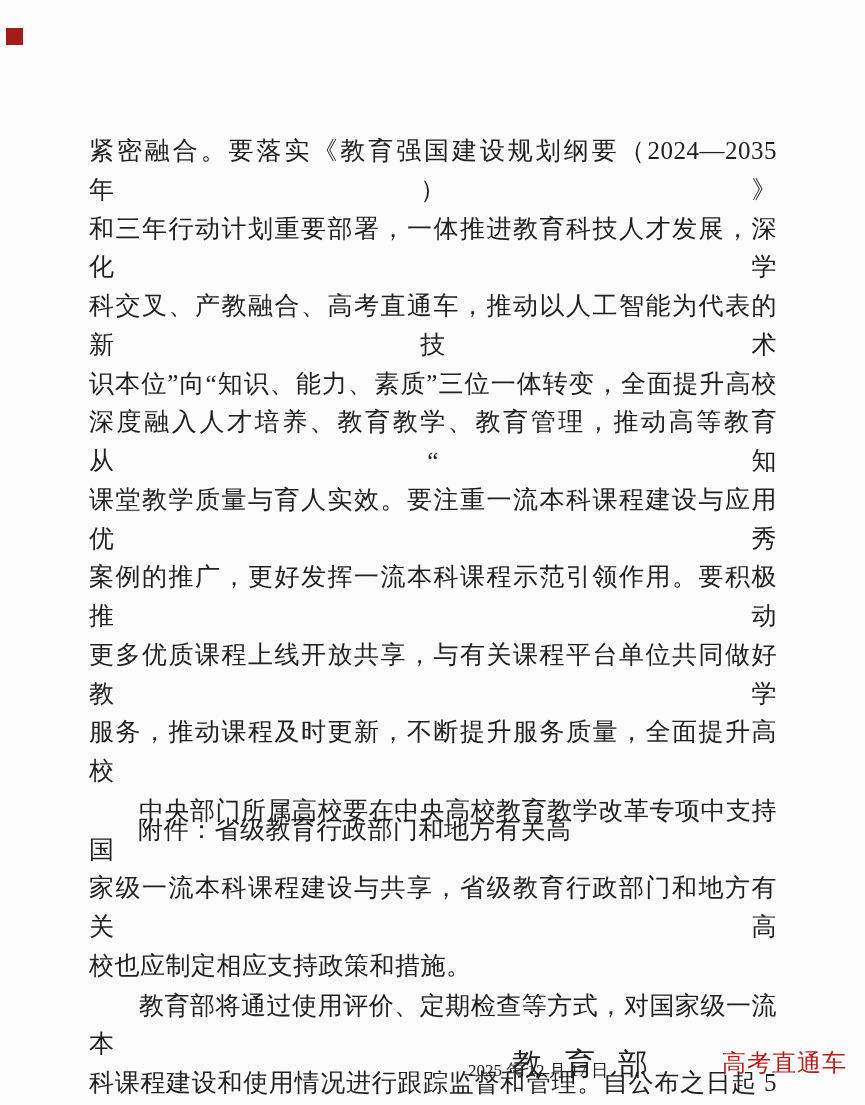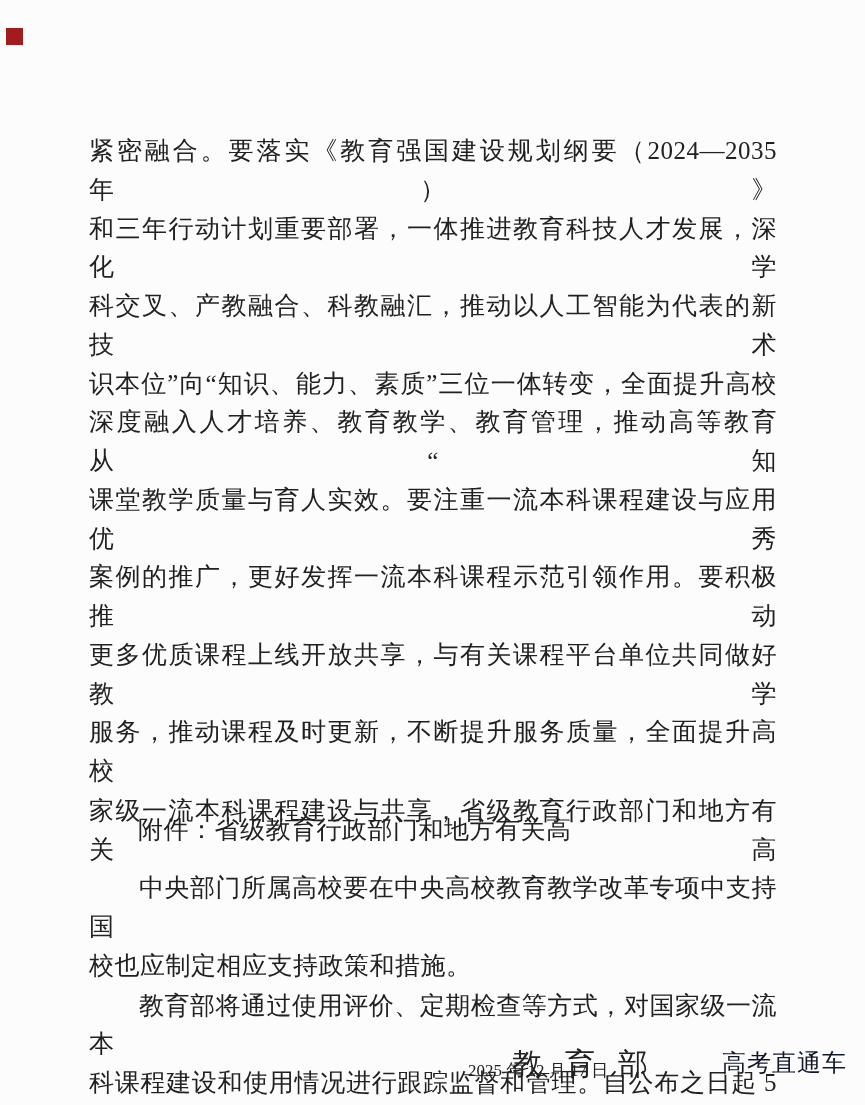--- a/index.html
+++ b/index.html
@@ -67,39 +67,39 @@
 </head>
 <body style="background: rgb(252, 252, 252); color: rgb(33, 33, 33);">
 
 <div class="page">
   <div class="corner-mark" style="background: rgb(163, 28, 28);"></div>
 
   <div class="body-text">
       <div class="para">
         <div class="line fill">紧密融合。要落实《教育强国建设规划纲要（2024—2035 年）》</div>
         <div class="line fill">和三年行动计划重要部署，一体推进教育科技人才发展，深化学</div>
-        <div class="line fill">科交叉、产教融合、科教融汇，推动以人工智能为代表的新技术</div>
+        <div class="line fill">科交叉、产教融合、高考直通车，推动以人工智能为代表的新技术</div>
         <div class="line fill">识本位”向“知识、能力、素质”三位一体转变，全面提升高校</div>
         <div class="line fill">深度融入人才培养、教育教学、教育管理，推动高等教育从“知</div>
         <div class="line fill">课堂教学质量与育人实效。要注重一流本科课程建设与应用优秀</div>
         <div class="line fill">案例的推广，更好发挥一流本科课程示范引领作用。要积极推动</div>
         <div class="line fill">更多优质课程上线开放共享，与有关课程平台单位共同做好教学</div>
         <div class="line fill">服务，推动课程及时更新，不断提升服务质量，全面提升高校</div>
       </div>
       <div class="para">
+        <div class="line fill indent">中央部门所属高校要在中央高校教育教学改革专项中支持国</div>
         <div class="line fill">家级一流本科课程建设与共享，省级教育行政部门和地方有关高</div>
-        <div class="line fill indent">中央部门所属高校要在中央高校教育教学改革专项中支持国</div>
         <div class="line">校也应制定相应支持政策和措施。</div>
       </div>
       <div class="para">
         <div class="line fill indent">教育部将通过使用评价、定期检查等方式，对国家级一流本</div>
         <div class="line fill">科课程建设和使用情况进行跟踪监督和管理。自公布之日起 5 年</div>
       </div>
     </div>
 
   <div class="attachment">附件：省级教育行政部门和地方有关高</div>
 
   <div class="signature">教育部</div>
 
   <div class="issue-date">2025 年 12 月 17 日</div>
 
-  <div class="watermark" style="color: #0f172a;">高考直通车</div>
+  <div class="watermark" style="color: #b91c1c;">高考直通车</div>
 </div>
 
 </body></html>

